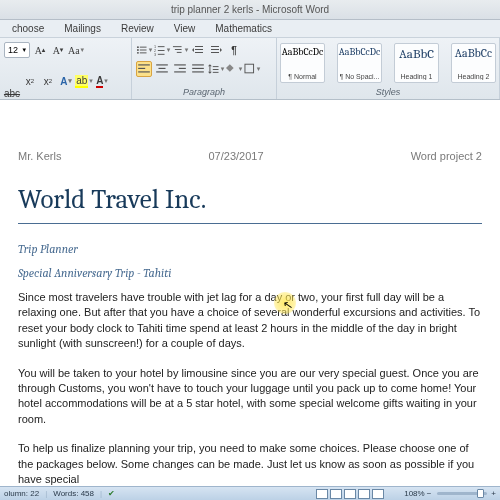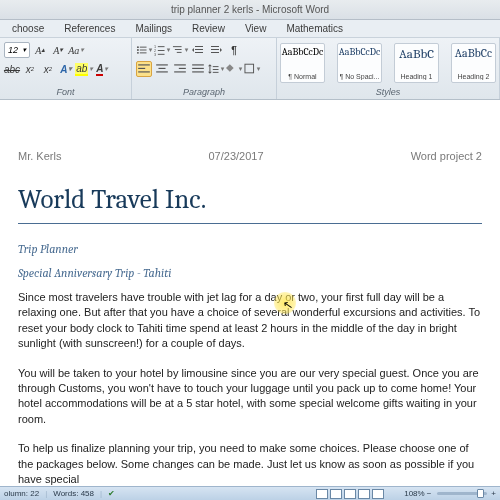--- a/index.html
+++ b/index.html
@@ -7,21 +7,21 @@
 
   .titlebar { height: 20px; background: linear-gradient(#e8ecef,#dae0e6); font-size: 10px; color: #555; display: flex; align-items: center; justify-content: center; border-bottom: 1px solid #b5bec8; }
   .ribbon-tabs { height: 18px; background: #e9eef3; display: flex; align-items: center; padding-left: 2px; font-size: 10px; color: #3b3b3b; border-bottom: 1px solid #c9d2db; }
   .ribbon-tabs span { padding: 3px 10px; cursor: default; }
   .ribbon { height: 62px; background: linear-gradient(#eef2f6,#dfe6ec); border-bottom: 1px solid #b4bfc9; display: flex; }
   .ribbon-group { border-right: 1px solid #c6d0da; display: flex; flex-direction: column; }
   .ribbon-group .controls { flex: 1; display: flex; align-items: center; padding: 2px 4px; }
   .ribbon-group .label { font-size: 9px; color: #5a6570; text-align: center; padding-bottom: 2px; font-style: italic; }
 
   .font-group { width: 135px; }
-  .font-group .controls { flex-direction: column; align-items: flex-start; gap: 3px; padding-top: 4px; font-style: italic; }
+  .font-group .controls { flex-direction: column; align-items: flex-start; gap: 3px; padding-top: 4px; }
   .row { display: flex; align-items: center; gap: 2px; }
   .dropdown { height: 16px; border: 1px solid #a9b4c0; background: #fff; font-size: 9px; display: flex; align-items: center; padding: 0 3px; border-radius: 2px; }
   .size-dd { width: 26px; }
   .icon-btn { width: 16px; height: 16px; display: flex; align-items: center; justify-content: center; font-size: 10px; color: #3a3a3a; border-radius: 2px; }
   .icon-btn svg { width: 12px; height: 12px; }
   .tiny-arrow::after { content: "▾"; font-size: 7px; margin-left: 1px; color: #777; }
 
   .para-group { width: 148px; }
   .para-group .controls { flex-direction: column; align-items: flex-start; gap: 3px; padding-top: 4px; }
   .align-btn { width: 16px; height: 16px; border: 1px solid transparent; border-radius: 2px; display:flex; align-items:center; justify-content:center;}
@@ -51,41 +51,40 @@
 </style>
 </head>
 <body>
 
 <div class="titlebar">
   <span>trip planner 2 kerls - Microsoft Word</span>
 </div>
 
 <div class="ribbon-tabs">
   <span>choose</span>
-  <span>References</span>
   <span>Mailings</span>
   <span>Review</span>
   <span>View</span>
   <span>Mathematics</span>
 </div>
 
 <div class="ribbon">
   <div class="ribbon-group font-group">
     <div class="controls">
       <div class="row">
         <div class="dropdown size-dd">
             <span>12</span>
             <span style="margin-left:auto;font-size:7px;">▾</span>
           </div>
         <div class="icon-btn" style="font-family:serif;">A<span style="font-size:7px;">▴</span></div>
         <div class="icon-btn" style="font-family:serif;">A<span style="font-size:7px;">▾</span></div>
         <div class="icon-btn tiny-arrow" style="font-family:serif;">Aa</div>
       </div>
       <div class="row">
-        <div class="icon-btn" style="text-decoration:line-through;">abc</div>
+        <div class="icon-btn" style="text-decoration:line-through;margin-top:24px;">abc</div>
         <div class="icon-btn">x<sub style="font-size:6px;">2</sub></div>
         <div class="icon-btn">x<sup style="font-size:6px;">2</sup></div>
         <div class="icon-btn tiny-arrow" style="color:#2a64a8;font-weight:bold;">A</div>
         <div class="icon-btn tiny-arrow">
             <span style="background:#ffff66;border-bottom:2px solid #ffff00;padding:0 1px;">ab</span>
           </div>
         <div class="icon-btn tiny-arrow">
             <span style="border-bottom:2px solid #c00;font-weight:bold;">A</span>
           </div>
       </div>

